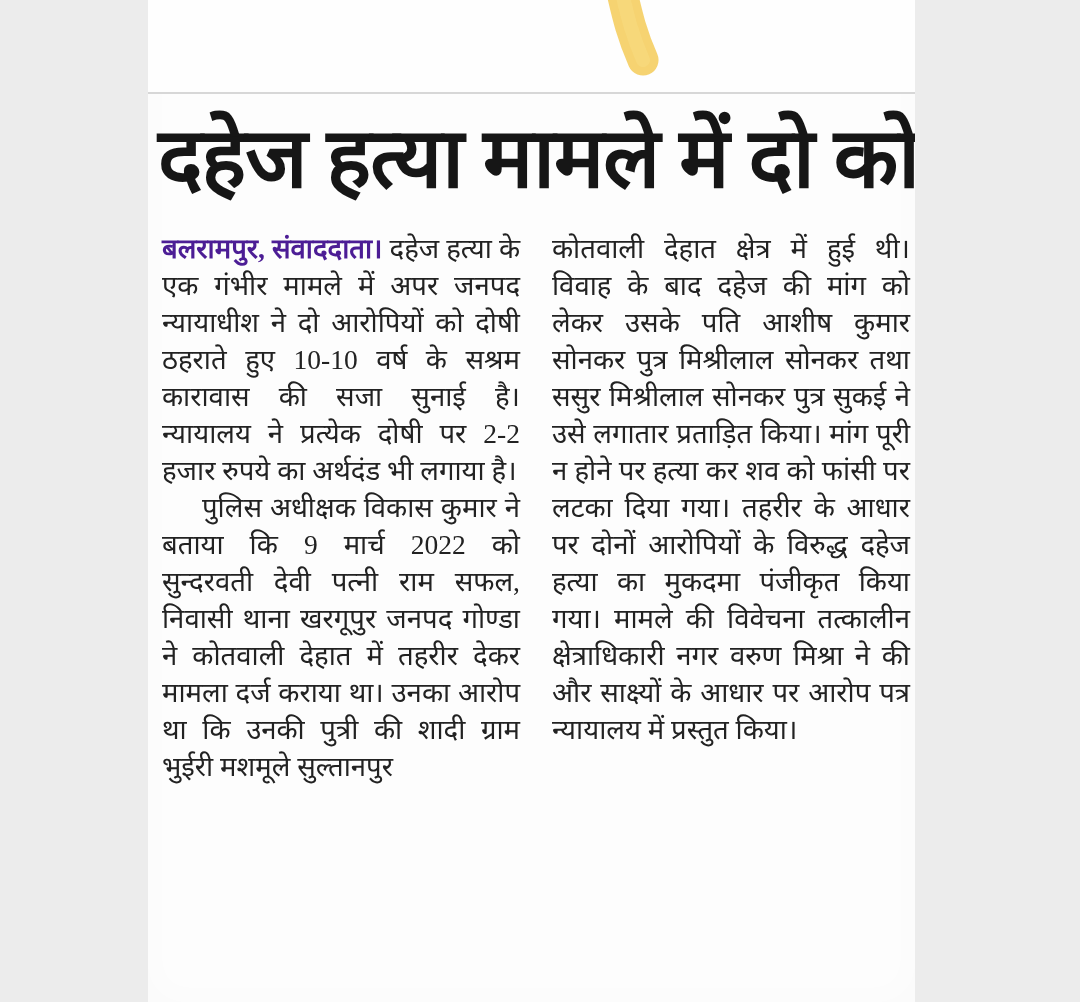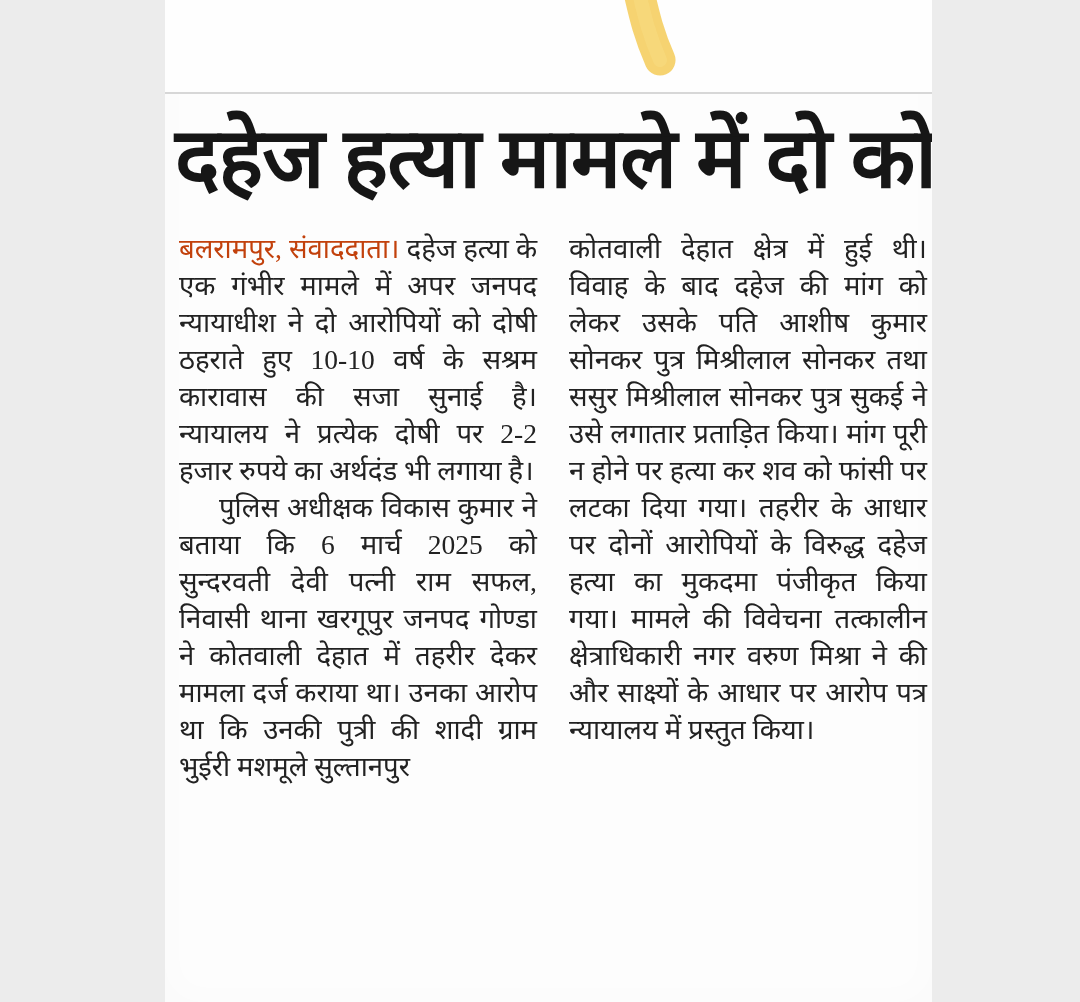--- a/index.html
+++ b/index.html
@@ -22,21 +22,21 @@
   .margin-bar {
     position: absolute;
     top: 0;
     bottom: 0;
     background: #ececec;
   }
   .margin-left  { left: 0;   width: 157px; }
   .margin-right { right: 0;  width: 156px; }
   .paper {
     position: absolute;
-    left: 165px;
+    left: 148px;
     top: 0;
     width: 767px;
     height: 1002px;
     background: #fdfdfd;
     box-shadow: inset 0 0 40px rgba(0,0,0,0.015);
   }
   .top-strip {
     position: relative;
     height: 92px;
     background: #fefefe;
@@ -79,22 +79,22 @@
     text-align: justify;
     text-justify: inter-word;
   }
   .col p {
     margin: 0;
   }
   .col p.indented {
     text-indent: 40px;
   }
   .dateline {
-    font-weight: normal;
-    color: #c2410c;
+    font-weight: bold;
+    color: #4c1d95;
   }
 </style>
 </head>
 <body>
 
 <div class="stage">
 
   <div class="margin-bar margin-left"></div>
   <div class="margin-bar margin-right"></div>
 
@@ -108,21 +108,21 @@
     </div>
 
     <div class="headline">
       <div class="hl-line">दहेज हत्या मामले में दो को</div>
     </div>
 
     <div class="body-columns">
 
       <div class="col">
         <p><span class="dateline">बलरामपुर, संवाददाता।</span> <span>दहेज हत्या के एक गंभीर मामले में अपर जनपद न्यायाधीश ने दो आरोपियों को दोषी ठहराते हुए 10-10 वर्ष के सश्रम कारावास की सजा सुनाई है। न्यायालय ने प्रत्येक दोषी पर 2-2 हजार रुपये का अर्थदंड भी लगाया है।</span></p>
-        <p class="indented">पुलिस अधीक्षक विकास कुमार ने बताया कि 6 मार्च 2025 को सुन्दरवती देवी पत्नी राम सफल, निवासी थाना खरगूपुर जनपद गोण्डा ने कोतवाली देहात में तहरीर देकर मामला दर्ज कराया था। उनका आरोप था कि उनकी पुत्री की शादी ग्राम भुईरी मशमूले सुल्तानपुर</p>
+        <p class="indented">पुलिस अधीक्षक विकास कुमार ने बताया कि 9 मार्च 2022 को सुन्दरवती देवी पत्नी राम सफल, निवासी थाना खरगूपुर जनपद गोण्डा ने कोतवाली देहात में तहरीर देकर मामला दर्ज कराया था। उनका आरोप था कि उनकी पुत्री की शादी ग्राम भुईरी मशमूले सुल्तानपुर</p>
       </div>
 
       <div class="col">
         <p>कोतवाली देहात क्षेत्र में हुई थी। विवाह के बाद दहेज की मांग को लेकर उसके पति आशीष कुमार सोनकर पुत्र मिश्रीलाल सोनकर तथा ससुर मिश्रीलाल सोनकर पुत्र सुकई ने उसे लगातार प्रताड़ित किया। मांग पूरी न होने पर हत्या कर शव को फांसी पर लटका दिया गया। तहरीर के आधार पर दोनों आरोपियों के विरुद्ध दहेज हत्या का मुकदमा पंजीकृत किया गया। मामले की विवेचना तत्कालीन क्षेत्राधिकारी नगर वरुण मिश्रा ने की और साक्ष्यों के आधार पर आरोप पत्र न्यायालय में प्रस्तुत किया।</p>
       </div>
 
     </div>
 
   </div>
 </div>

